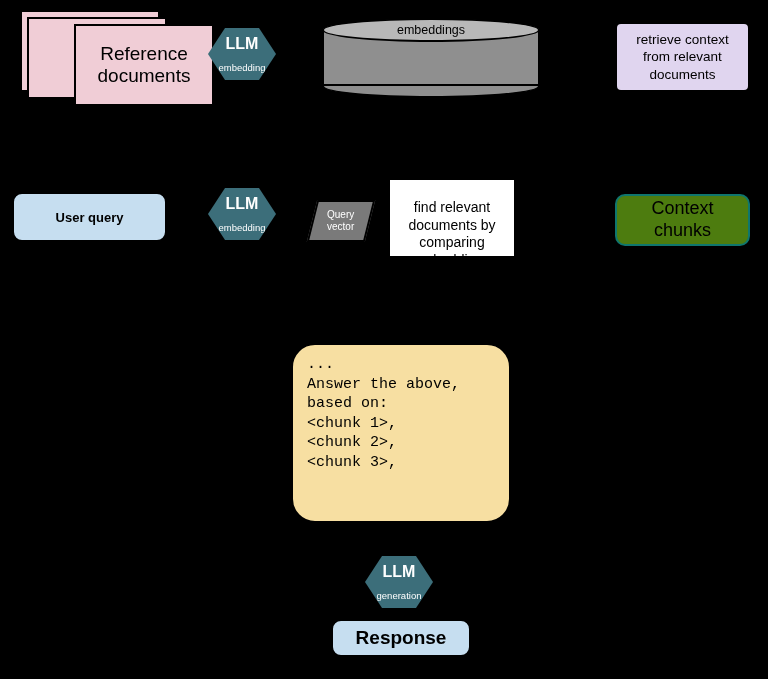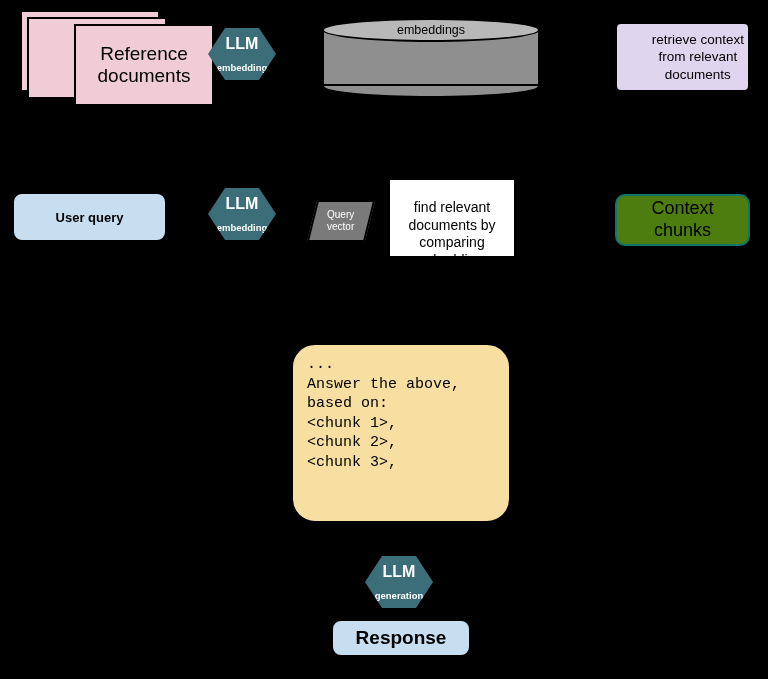--- a/index.html
+++ b/index.html
@@ -36,21 +36,21 @@
 
   
   .hex {
     width: 68px; height: 52px;
     background: #3c6e7a;
     clip-path: polygon(25% 0%, 75% 0%, 100% 50%, 75% 100%, 25% 100%, 0% 50%);
     display:flex; flex-direction:column; align-items:center; justify-content:center;
     color:#fff;
   }
   .hex .big { font-size:16px; font-weight:600; }
-  .hex .sm  { font-size:9.5px; margin-top:9px;font-weight:bold; }
+  .hex .sm  { font-size:9.5px; margin-top:9px; }
 
   
   .cyl {
     left: 322px; top: 18px; width: 218px; height: 80px;
   }
   .cyl .body {
     position:absolute; left:0; top:12px; width:218px; height:56px;
     background:#8f8f8f; border:2px solid #000;
   }
   .cyl .bottom {
@@ -65,21 +65,21 @@
   }
   .cyl .label {
     position:absolute; left:0; top:30px; width:218px; text-align:center;
     font-size:20px;
   }
 
   
   .retrieve {
     left: 615px; top: 22px; width: 135px; height: 70px;
     background:#e0d5ef; border:2px solid #000; border-radius:6px;
-    display:flex; align-items:center; justify-content:flex-end; text-align:center;
+    display:flex; align-items:center; justify-content:center; text-align:center;
     font-size:13.5px; line-height:1.3; padding:4px;
   }
 
   
   .userq {
     left: 12px; top: 192px; width: 155px; height: 50px;
     background:#c6def0; border:2px solid #000; border-radius:10px;
     display:flex; align-items:center; justify-content:center;
     font-size:13px; font-weight:700;
   }

